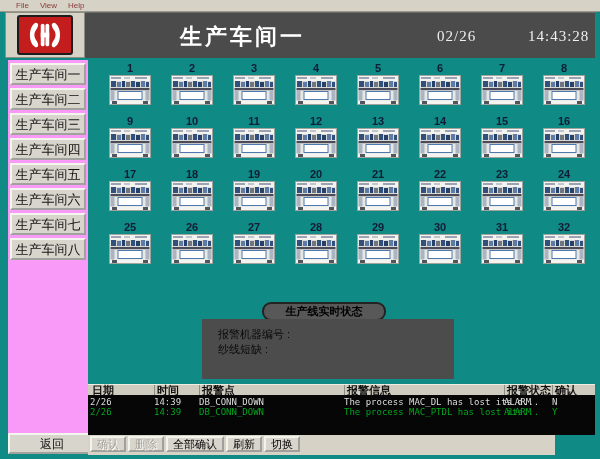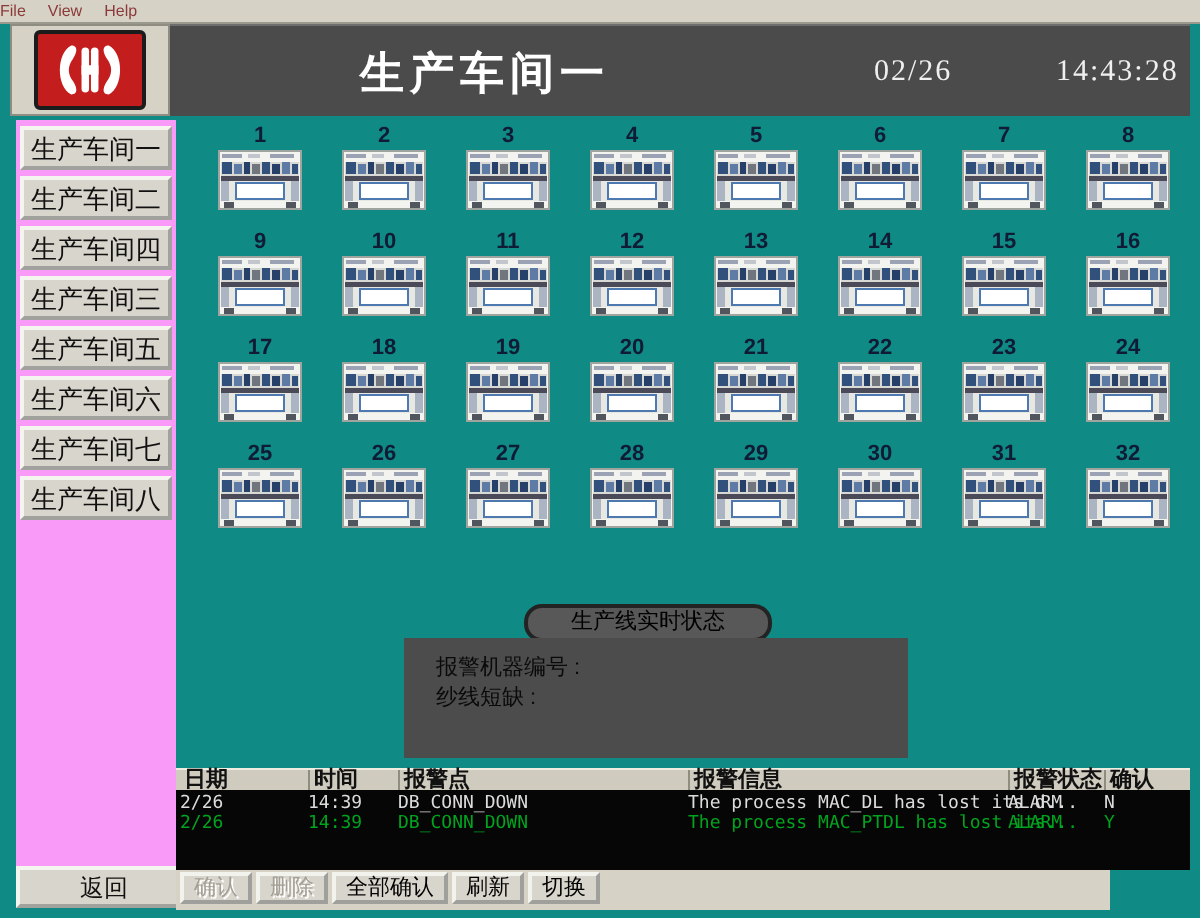--- a/index.html
+++ b/index.html
@@ -4,21 +4,21 @@
 <style>
   html,body{margin:0;padding:0;}
   body{
     width:600px;height:459px;position:relative;overflow:hidden;
     background:#0f8a85;font-family:"Liberation Sans",sans-serif;
   }
   
   .menubar{
     position:absolute;left:0;top:0;width:600px;height:12px;background:#d6d3c6;
     border-bottom:1px solid #9a978c;box-sizing:border-box;
-    display:flex;gap:11px;align-items:center;padding-left:0;
+    display:flex;gap:11px;align-items:center;padding-left:16px;
     font-size:8px;color:#8b3a3a;
   }
   
   .logo-panel{
     position:absolute;left:5px;top:12px;width:80px;height:46px;background:#d6d3c6;
     border:1px solid #8f8c82;box-sizing:border-box;
     display:flex;align-items:center;justify-content:center;
   }
   .logo-box{
     width:56px;height:40px;background:#c41d1d;border:2px solid #1c1c1c;border-radius:3px;
@@ -61,21 +61,21 @@
     position:absolute;left:99px;top:62px;
     display:grid;grid-template-columns:repeat(8,62px);grid-auto-rows:53px;
   }
   .cell{text-align:center;}
   .cell .num{font-size:11px;font-weight:bold;color:#101c36;height:12px;line-height:12px;}
   .cell svg{display:block;margin:1px auto 0 auto;}
   
   .status-banner{
     position:absolute;left:262px;top:302px;width:120px;height:15px;
     background:#585858;border:2px solid #232323;border-radius:9px;
-    color:#000;font-size:11px;font-weight:normal;text-align:center;line-height:15px;
+    color:#000;font-size:11px;font-weight:bold;text-align:center;line-height:15px;
   }
   .status-panel{
     position:absolute;left:202px;top:319px;width:252px;height:60px;background:#4c4c4c;
     box-sizing:border-box;padding:8px 1px 0 16px;
     font-size:11px;color:#0a0a0a;line-height:15px;
   }
   
   .alarm-header{
     position:absolute;left:88px;top:384px;width:507px;height:11px;background:#cfccbf;
     border-top:1px solid #efece0;
@@ -131,22 +131,22 @@
 
 <div class="header-bar">
   <div class="header-title">生产车间一</div>
   <div class="header-date">02/26</div>
   <div class="header-time">14:43:28</div>
 </div>
 
 <div class="sidebar" id="sidebar">
     <button class="ws-btn">生产车间一</button>
     <button class="ws-btn">生产车间二</button>
+    <button class="ws-btn">生产车间三</button>
     <button class="ws-btn">生产车间四</button>
-    <button class="ws-btn">生产车间三</button>
     <button class="ws-btn">生产车间五</button>
     <button class="ws-btn">生产车间六</button>
     <button class="ws-btn">生产车间七</button>
     <button class="ws-btn">生产车间八</button>
   </div>
 <button class="back-btn">返回</button>
 
 <div class="grid" id="grid">
     <div class="cell">
       <div class="num">1</div>

